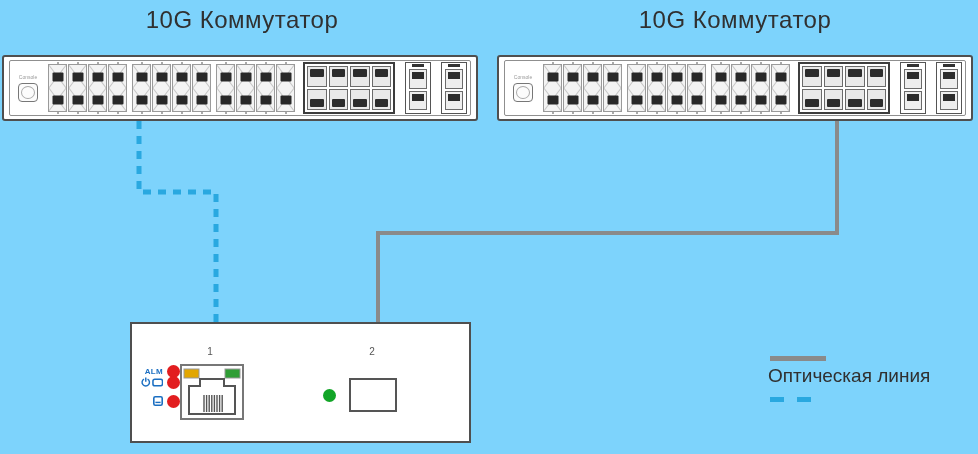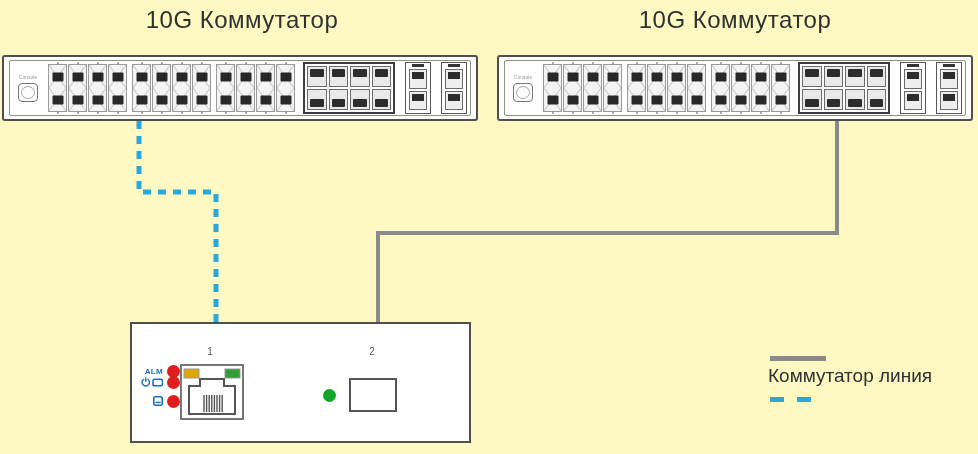--- a/index.html
+++ b/index.html
@@ -1,19 +1,19 @@
 <!DOCTYPE html>
 <html style="--optical: #8a8a8a; --utp: #29a8e0; --ledred: #e21d1f; --ledyellow: #e2a600; --ledgreen: #2f9e35; --linkgreen: #12a527; --blue: #1b6fc2; --chassis: #4f4f4f; --text: #303030;"><head>
 <meta charset="utf-8">
 <style>
   * { box-sizing: border-box; margin: 0; padding: 0; }
   html,body { background:#fff; }
   .canvas {
     position: relative; width: 978px; height: 454px;
-    background: #fef9c3; overflow: hidden;
+    background: #7dd3fc; overflow: hidden;
     font-family: "Liberation Sans", sans-serif;
   }
   
   .sw-title {
     position: absolute; top: 6px; width: 476px; text-align: center;
     font-size: 24px; letter-spacing: .5px; color: var(--text, #303030);
   }
   #sw1-title { left: 4px; }
   #sw2-title { left: 497px; }
 
@@ -412,19 +412,19 @@
         <line x1="39.6" y1="31" x2="39.6" y2="48"></line>
           <line x1="42.2" y1="31" x2="42.2" y2="48"></line>
       </g>
     </svg>
 
     <span class="link-dot"></span>
     <div class="sfp-slot"></div>
   </div>
 
   <div class="legend-optical-sample"></div>
-  <div class="legend-text" id="legend-optical-text">Коммутатор линия</div>
+  <div class="legend-text" id="legend-optical-text">Оптическая линия</div>
   <div class="legend-utp-sample">
       <span></span>
       <span></span>
     </div>
 
 </div>
 
 </body></html>

